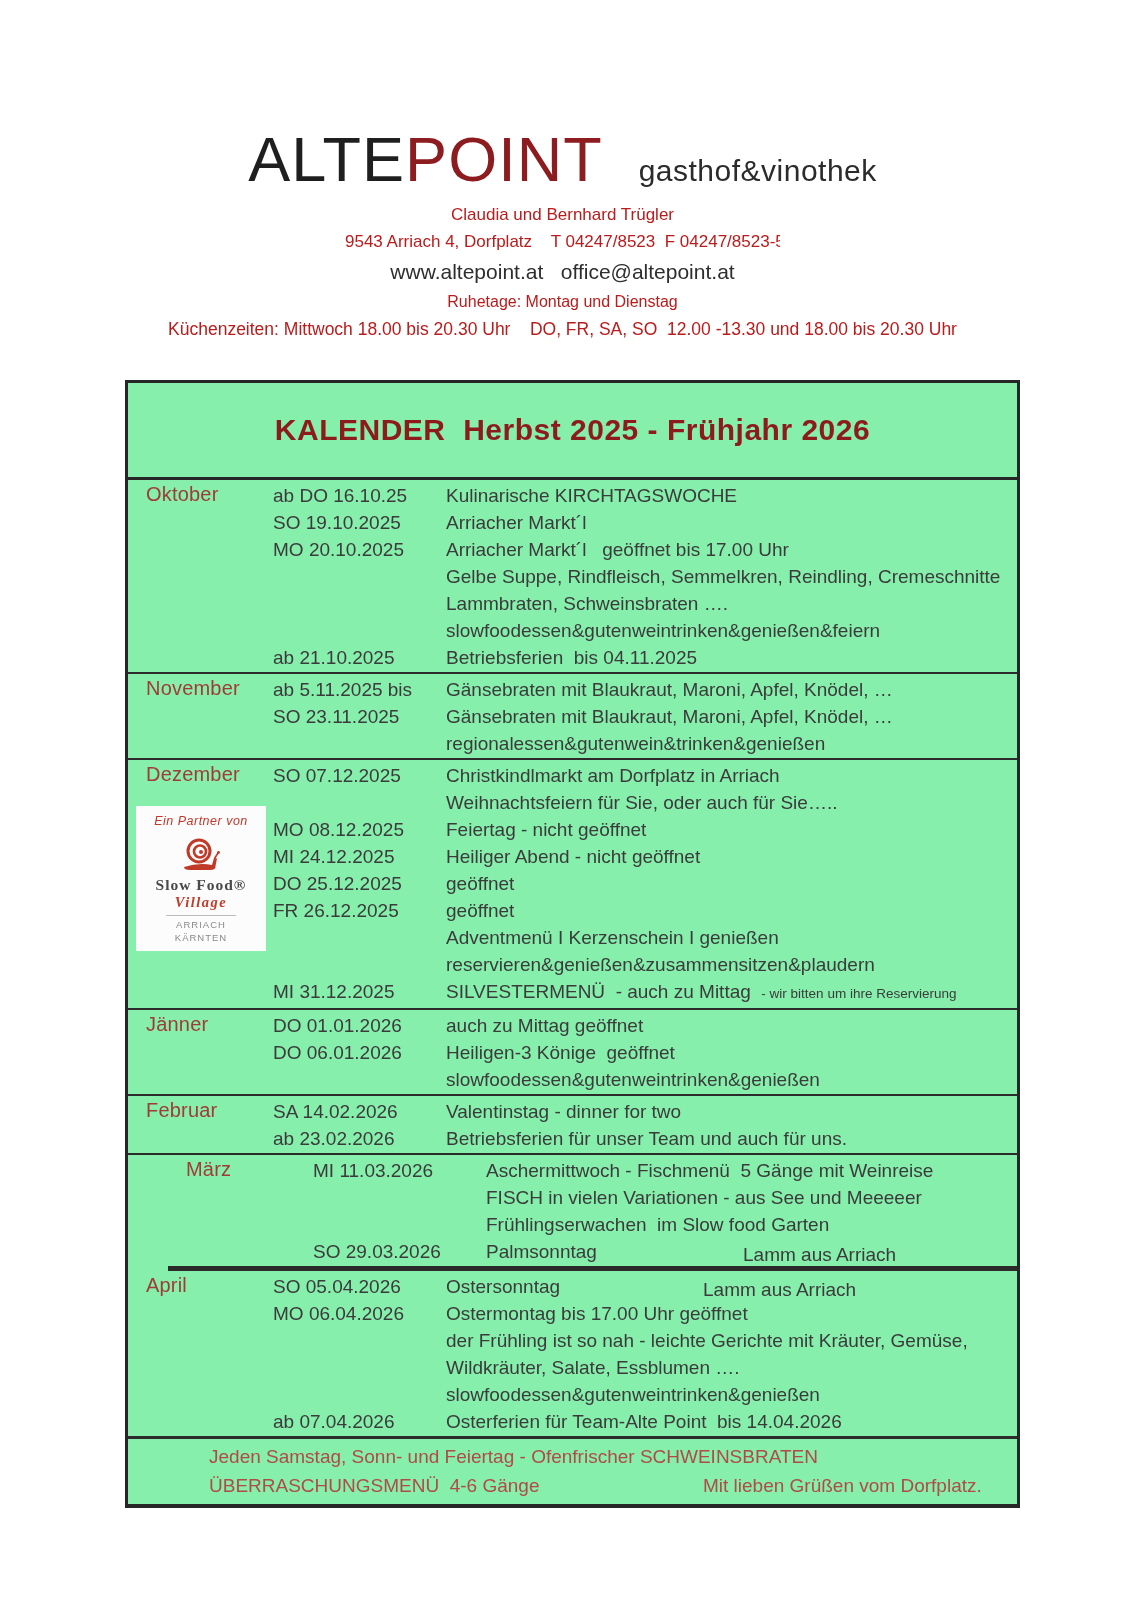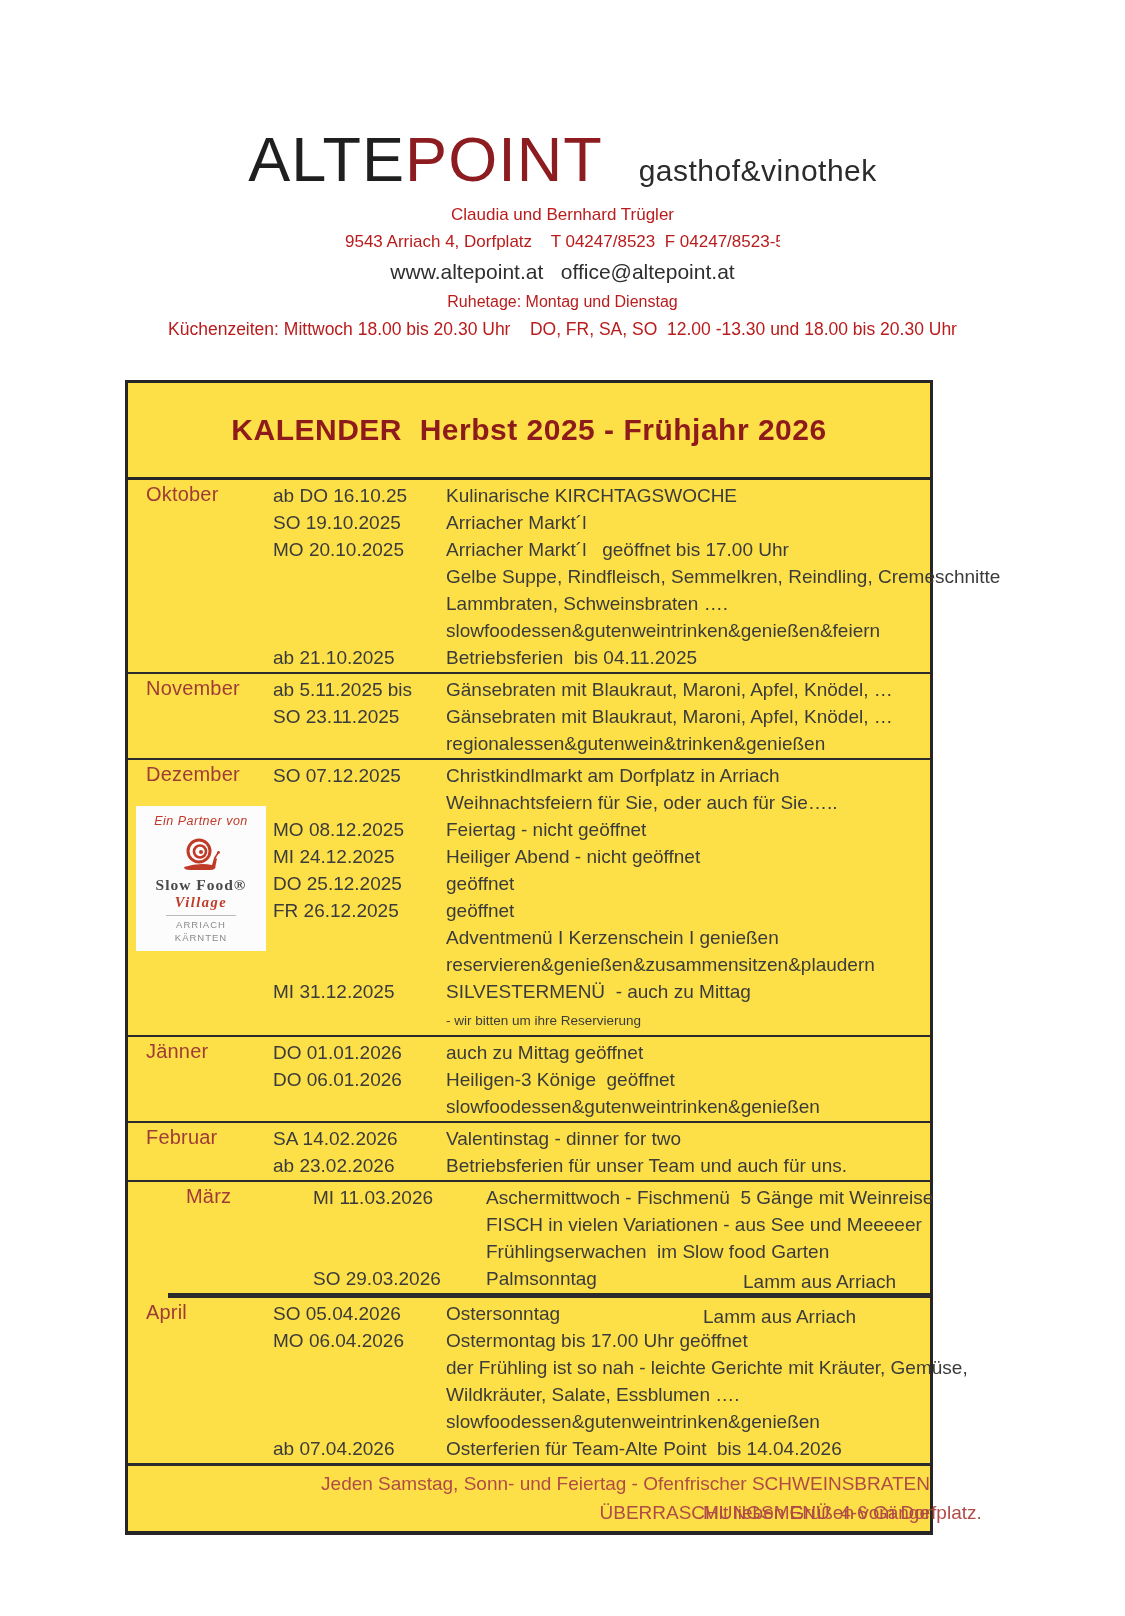--- a/index.html
+++ b/index.html
@@ -19,22 +19,22 @@
   .h-line{white-space:pre;color:#b91c1c;}
   .h-owners{margin-top:14px;font-size:17px;}
   .h-address{margin-top:7px;font-size:17px;}
   .clip-char{display:inline-block;width:0.5ch;overflow:hidden;vertical-align:bottom;white-space:pre;}
   .h-web{margin-top:8px;font-size:21px;color:#2e2e2e;}
   .h-rest{margin-top:9px;font-size:16px;}
   .h-kitchen{margin-top:8px;font-size:17.5px;}
 
   
   .cal{
-    position:absolute;left:125px;top:380px;width:808px;
-    border:3px solid #262626;border-bottom-width:4px;background:#fde047;
+    position:absolute;left:125px;top:380px;width:895px;
+    border:3px solid #262626;border-bottom-width:4px;background:#86efac;
     box-sizing:border-box;
   }
   .cal-title{
     height:94px;display:flex;align-items:center;justify-content:center;
     font-size:30px;font-weight:600;letter-spacing:0.5px;color:#8e1b1b;
     border-bottom:3px solid #262626;white-space:pre;
   }
   .section{position:relative;border-bottom:2px solid #2b2b2b;padding:2px 0 1px 0;}
   .section:nth-child(6){border-bottom-width:5px;margin-left:40px;}   
   .section:last-child{border-bottom-width:3px;}
@@ -55,21 +55,21 @@
   }
   .sf-partner{font-size:12.5px;font-style:italic;color:#c0392b;letter-spacing:0.5px;white-space:pre;}
   .sf-snail{display:block;margin:6px auto 2px auto;}
   .sf-brand{font-family:"Liberation Serif","DejaVu Serif",serif;font-size:15.5px;font-weight:600;color:#4a4a4a;letter-spacing:1px;white-space:pre;}
   .sf-village{font-family:"Liberation Serif","DejaVu Serif",serif;font-size:14.5px;font-weight:700;font-style:italic;color:#c03a28;letter-spacing:1.5px;white-space:pre;}
   .sf-divider{width:70px;height:1px;background:#bbb;margin:4px auto 3px auto;}
   .sf-region{font-size:9.5px;color:#8a8a8a;letter-spacing:1px;line-height:1.35;white-space:pre;}
 
   
   .cal-footer{padding:3px 0 4px 0;color:#b04b47;}
-  .f-row{position:relative;line-height:29px;padding-left:106px;font-size:19px;white-space:pre;text-align:right;}
+  .f-row{position:relative;line-height:29px;padding-left:81px;font-size:19px;white-space:pre;}
   .f-right{position:absolute;left:575px;top:0;white-space:pre;}
 </style>
 </head>
 <body>
 
 <div class="page">
 
   <header class="letterhead">
     <div class="brand"><span class="brand-main">ALTE</span><span class="brand-main brand-red">POINT</span><span class="brand-sub">gasthof&amp;vinothek</span></div>
     <div class="h-line h-owners">Claudia und Bernhard Trügler</div>

